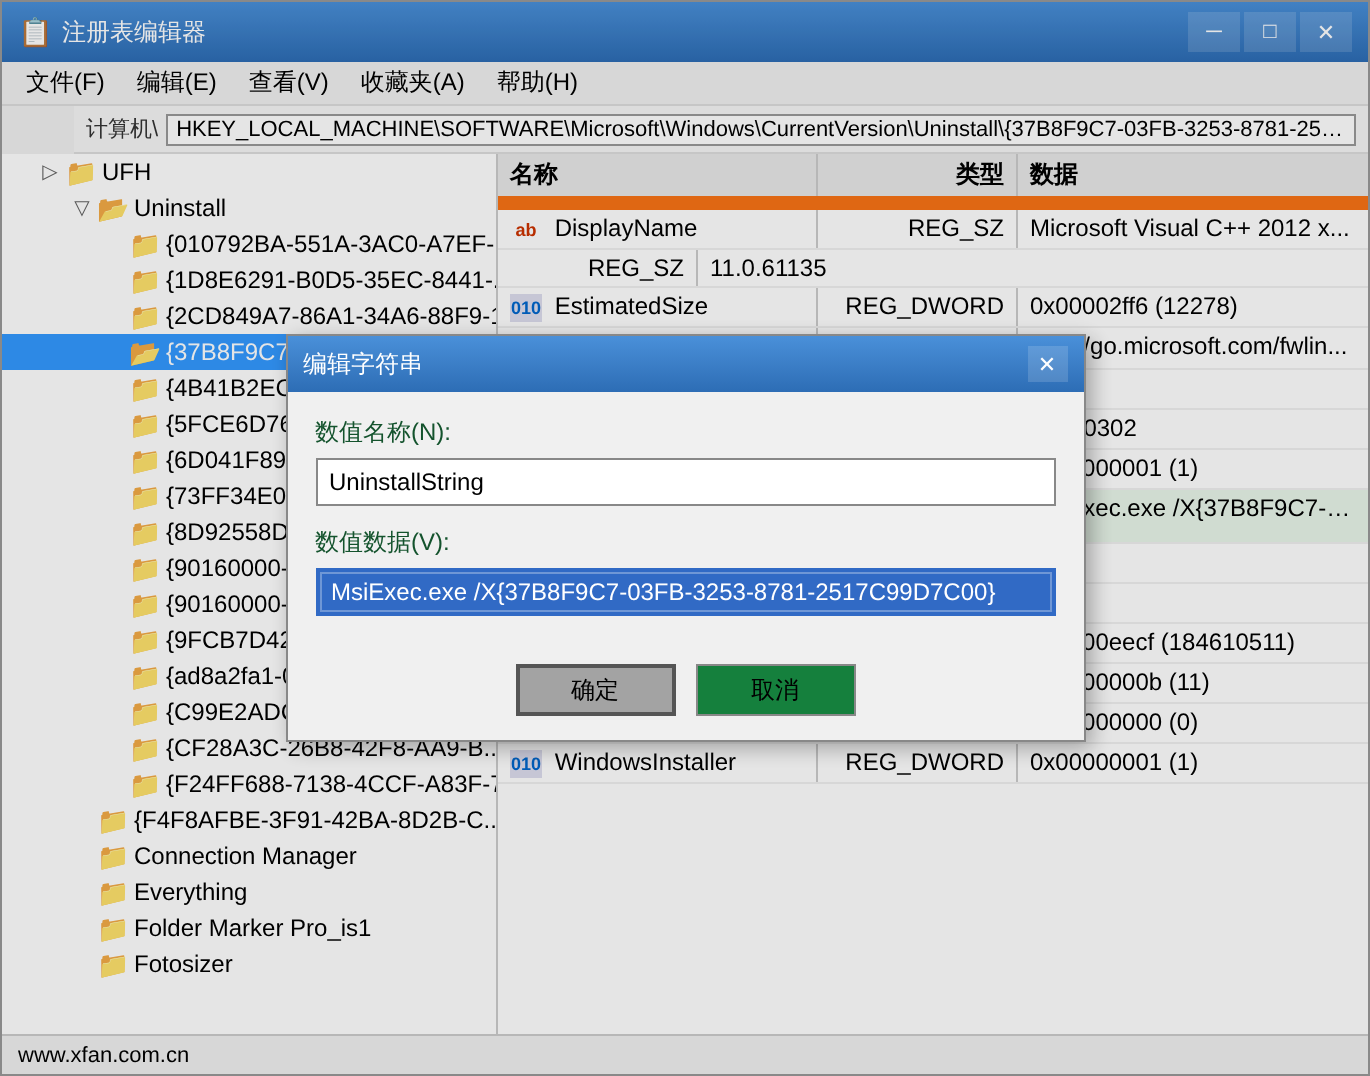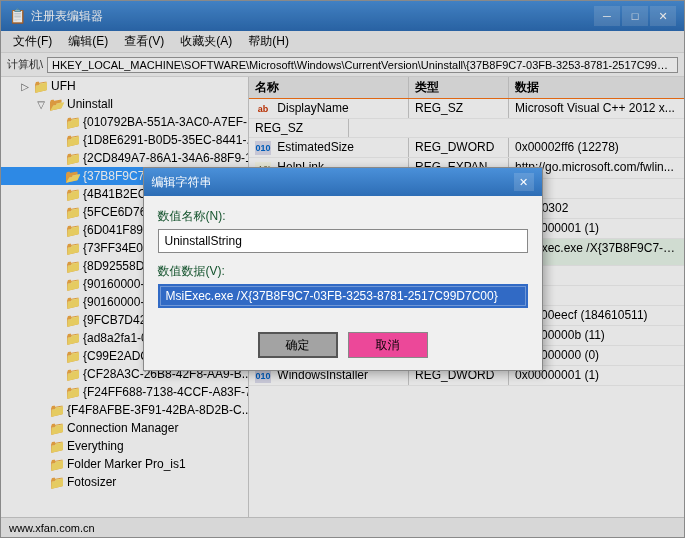--- a/index.html
+++ b/index.html
@@ -84,20 +84,21 @@
     
     .address-bar {
       background: #f5f5f5;
       height: 24px;
       display: flex;
       align-items: center;
       padding: 0 6px;
       border-bottom: 1px solid #ddd;
       flex-shrink: 0;
       font-size: 11px;
+      margin-left: 36px;
     }
 
     .address-label {
       color: #333;
       margin-right: 4px;
       flex-shrink: 0;
     }
 
     .address-value {
       background: white;
@@ -167,28 +168,28 @@
       flex: 1;
       background: white;
       overflow-y: auto;
       overflow-x: hidden;
       font-size: 12px;
     }
 
     .values-header {
       display: flex;
       background: #e8e8e8;
-      border-bottom: 1px solid #f97316;
+      border-bottom: 7px solid #f97316;
       font-weight: bold;
       position: sticky;
       top: 0;
     }
 
     .col-name { width: 160px; padding: 2px 6px; border-right: 1px solid #ccc; flex-shrink: 0; }
-    .col-type { width: 100px; padding: 2px 6px; border-right: 1px solid #ccc; flex-shrink: 0; }
+    .col-type { width: 100px; padding: 2px 6px; border-right: 1px solid #ccc; flex-shrink: 0; text-align: right; }
     .col-data { padding: 2px 6px; flex: 1; }
 
     .value-row {
       display: flex;
       border-bottom: 1px solid #f0f0f0;
       cursor: pointer;
     }
 
     .value-row .col-name,
     .value-row .col-type,
@@ -301,21 +302,21 @@
     .dialog-buttons {
       display: flex;
       justify-content: center;
       gap: 10px;
       margin-top: 14px;
     }
 
     .dialog-btn {
       width: 80px;
       height: 26px;
-      background: #ec4899;
+      background: #15803d;
       border: 1px solid #888;
       cursor: pointer;
       font-size: 12px;
     }
     .dialog-btn.primary { background: #a3a3a3; border: 2px solid #555; }
 
     
     .check-overlay {
       color: #2a8a2a;
       font-size: 18px;
@@ -495,20 +496,21 @@
         <div class="col-name">
           <span class="reg-icon reg-sz">ab</span>
           <span>DisplayName</span>
         </div>
         <div class="col-type">REG_SZ</div>
         <div class="col-data">Microsoft Visual C++ 2012 x...</div>
       </div>
 
       <div class="value-row">
         <div class="col-type">REG_SZ</div>
+        <div class="col-data">11.0.61135</div>
       </div>
 
       <div class="value-row">
         <div class="col-name">
           <span class="reg-icon reg-dword" style="font-size:9px; background:#dde; padding:0 1px;">010</span>
           <span>EstimatedSize</span>
         </div>
         <div class="col-type">REG_DWORD</div>
         <div class="col-data">0x00002ff6 (12278)</div>
       </div>

